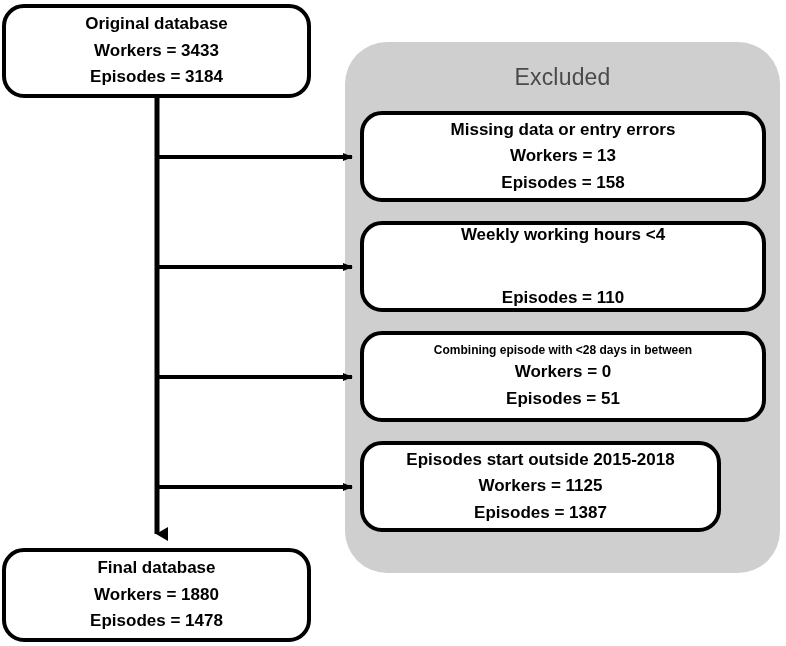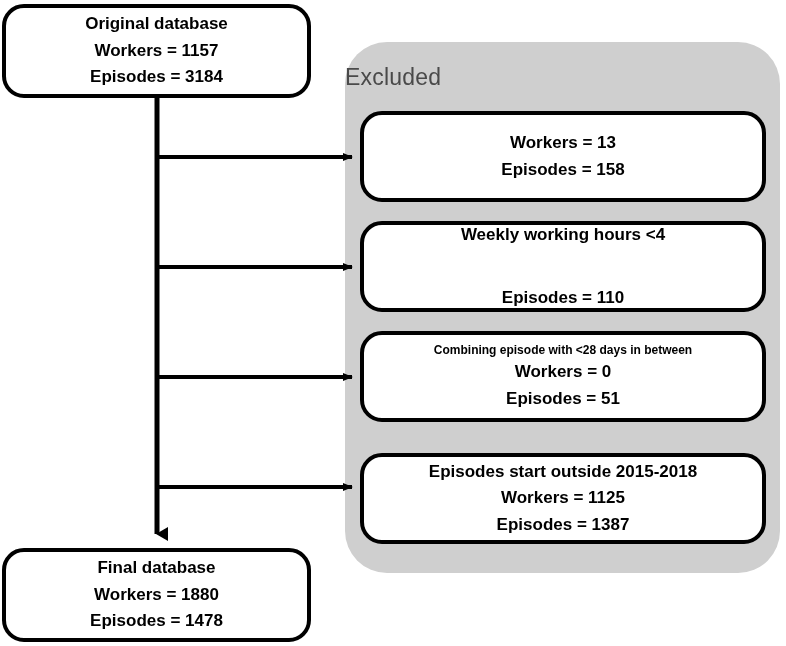--- a/index.html
+++ b/index.html
@@ -21,21 +21,21 @@
   }
   
   .excluded-panel {
     position: absolute;
     background: #cfcfcf;
     border-radius: 42px;
   }
   .excluded-title {
     position: absolute;
     width: 100%;
-    text-align: left;
+    text-align: center;
     font-size: 23px;
     font-weight: 400;
     color: #4a4a4a;
     letter-spacing: 0.2px;
     white-space: nowrap;
   }
   
   .node {
     position: absolute;
     background: #ffffff;
@@ -90,41 +90,42 @@
     <line x1="157" y1="97" x2="157" y2="534" stroke="#000000" stroke-width="5" marker-end="url(#arrowD)"></line>
 
     <line x1="157" y1="157" x2="352" y2="157" stroke="#000000" stroke-width="4" marker-end="url(#arrowR)"></line>
     <line x1="157" y1="267" x2="352" y2="267" stroke="#000000" stroke-width="4" marker-end="url(#arrowR)"></line>
     <line x1="157" y1="377" x2="352" y2="377" stroke="#000000" stroke-width="4" marker-end="url(#arrowR)"></line>
     <line x1="157" y1="487" x2="352" y2="487" stroke="#000000" stroke-width="4" marker-end="url(#arrowR)"></line>
   </svg>
 
   <div class="node" style="left:2px; top:4px; width:309px; height:94px;">
     <div class="line title">Original database</div>
-    <div class="line">Workers = 1157</div>
+    <div class="line">Workers = 3433</div>
     <div class="line">Episodes = 3184</div>
   </div>
 
   <div class="node" style="left:360px; top:111px; width:406px; height:91px;">
+    <div class="line title">Missing data or entry errors</div>
     <div class="line">Workers = 13</div>
     <div class="line">Episodes = 158</div>
   </div>
 
   <div class="node" style="left:360px; top:221px; width:406px; height:91px;gap:36px;">
     <div class="line title">Weekly working hours &lt;4</div>
     <div class="line">Episodes = 110</div>
   </div>
 
   <div class="node small-title" style="left:360px; top:331px; width:406px; height:91px;">
     <div class="line title">Combining episode with &lt;28 days in between</div>
     <div class="line">Workers = 0</div>
     <div class="line">Episodes = 51</div>
   </div>
 
-  <div class="node" style="left:360px; top:441px; width:406px; height:91px;margin-top:12px;">
+  <div class="node" style="left:360px; top:441px; width:361px; height:91px;">
     <div class="line title">Episodes start outside 2015-2018</div>
     <div class="line">Workers = 1125</div>
     <div class="line">Episodes = 1387</div>
   </div>
 
   <div class="node" style="left:2px; top:548px; width:309px; height:94px;">
     <div class="line title">Final database</div>
     <div class="line">Workers = 1880</div>
     <div class="line">Episodes = 1478</div>
   </div>

